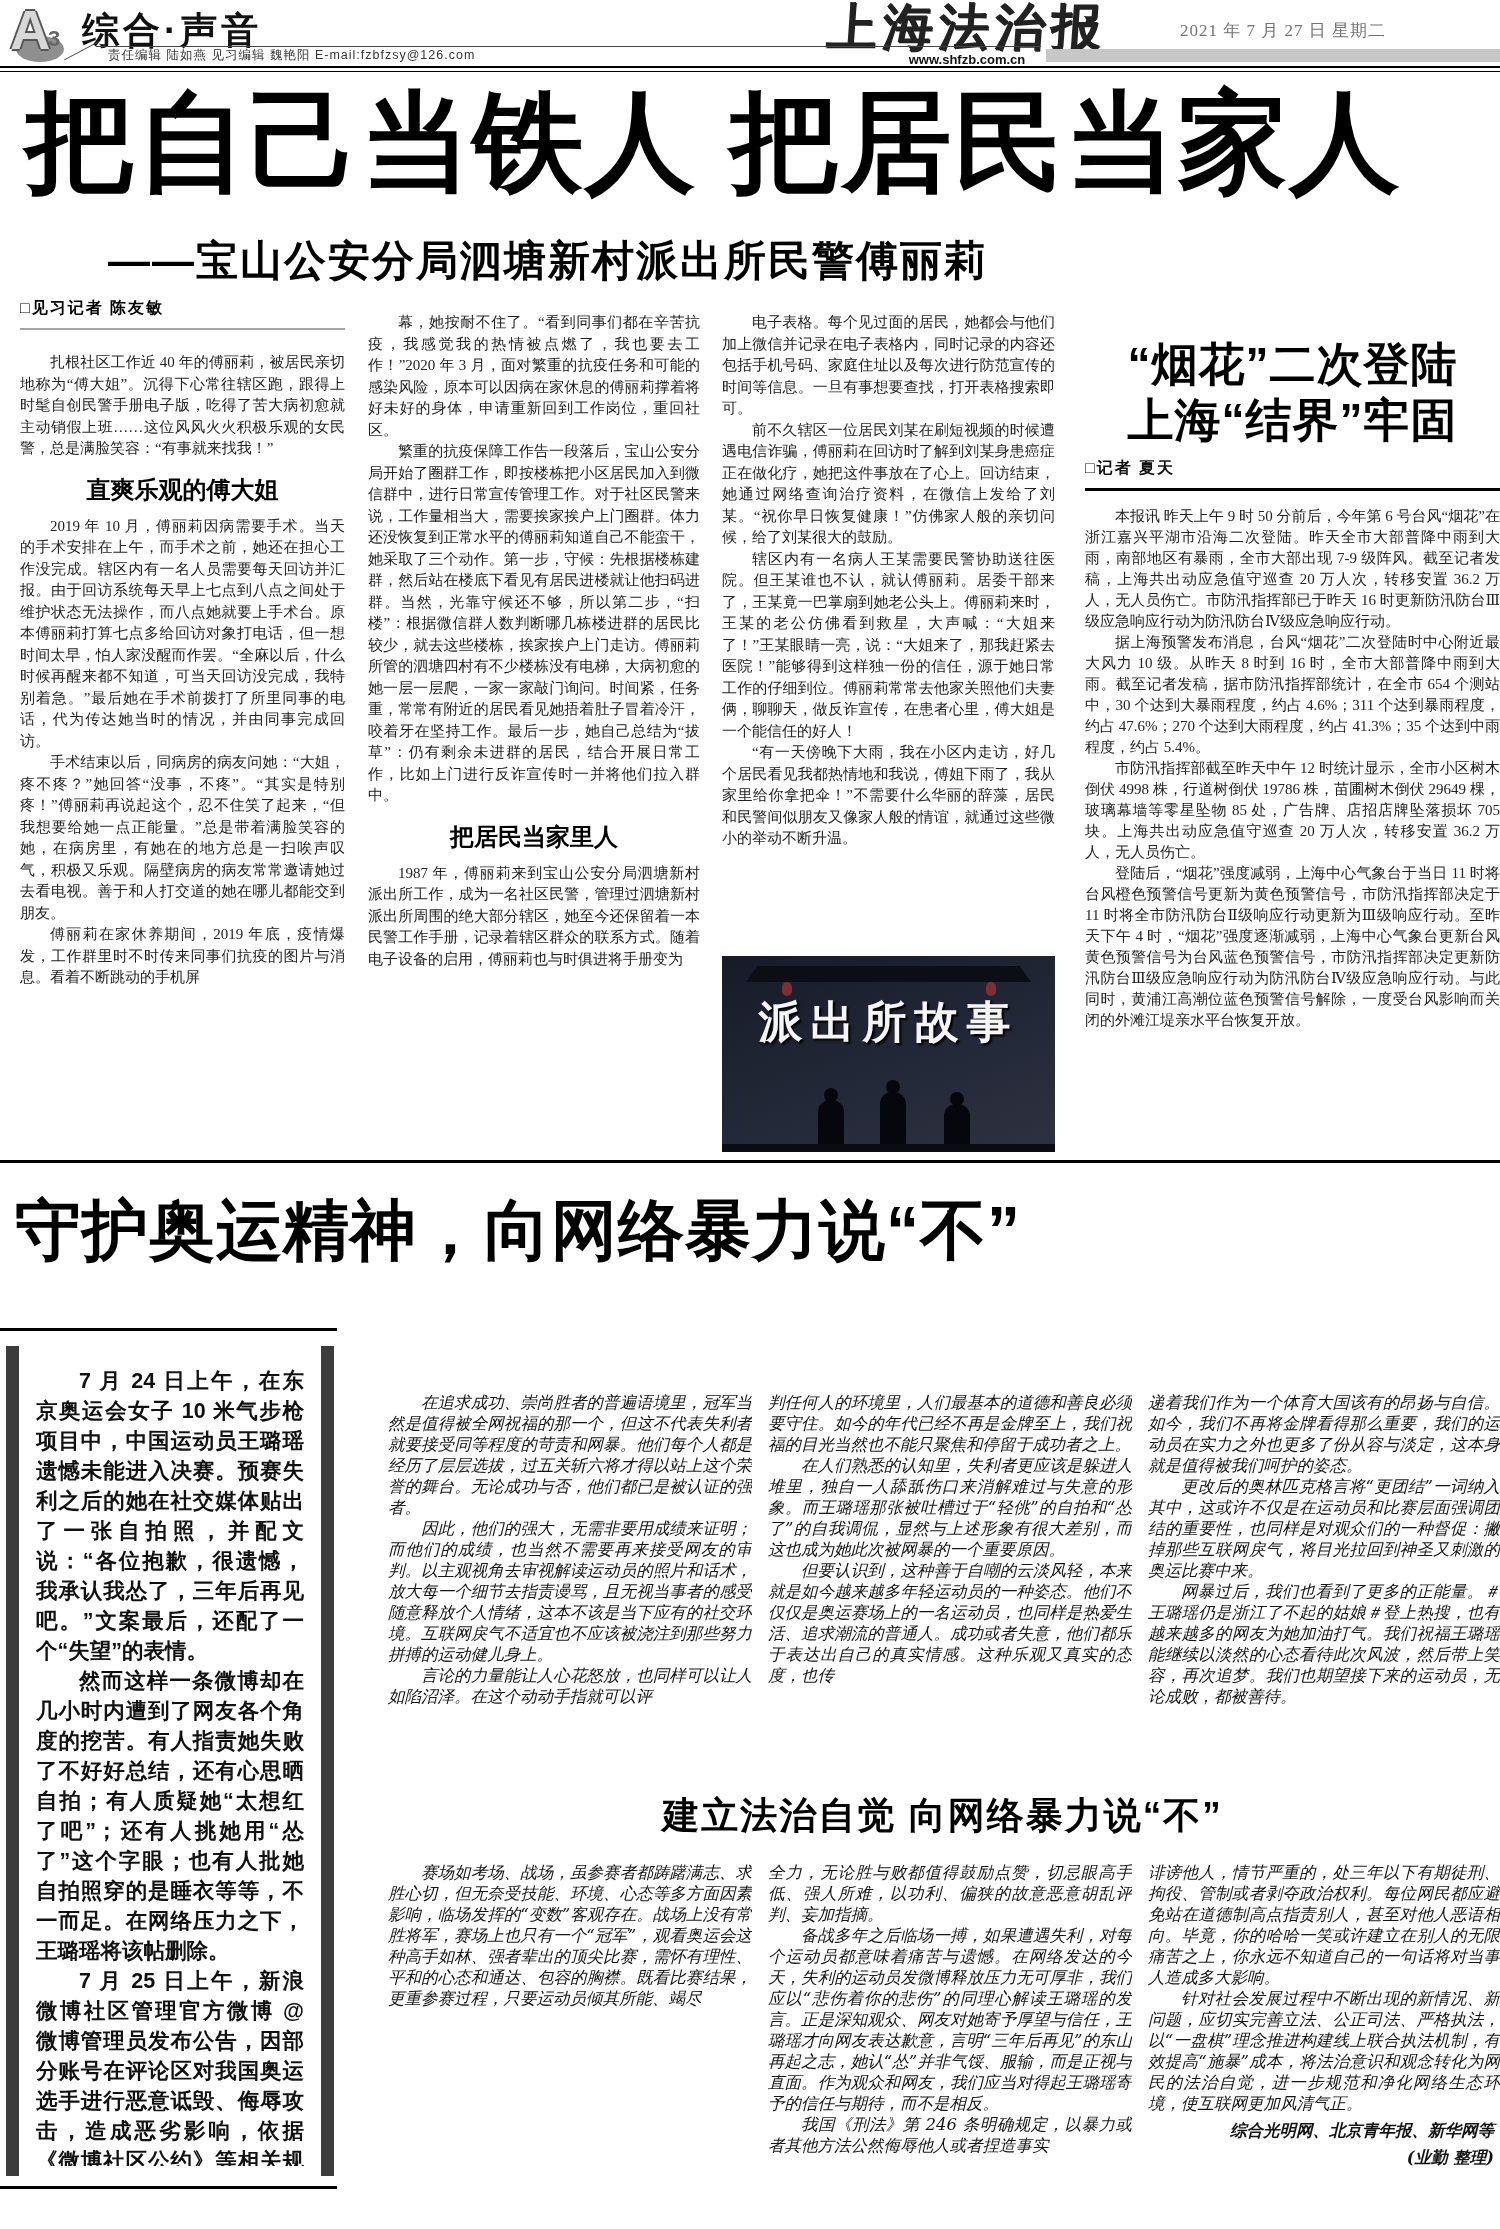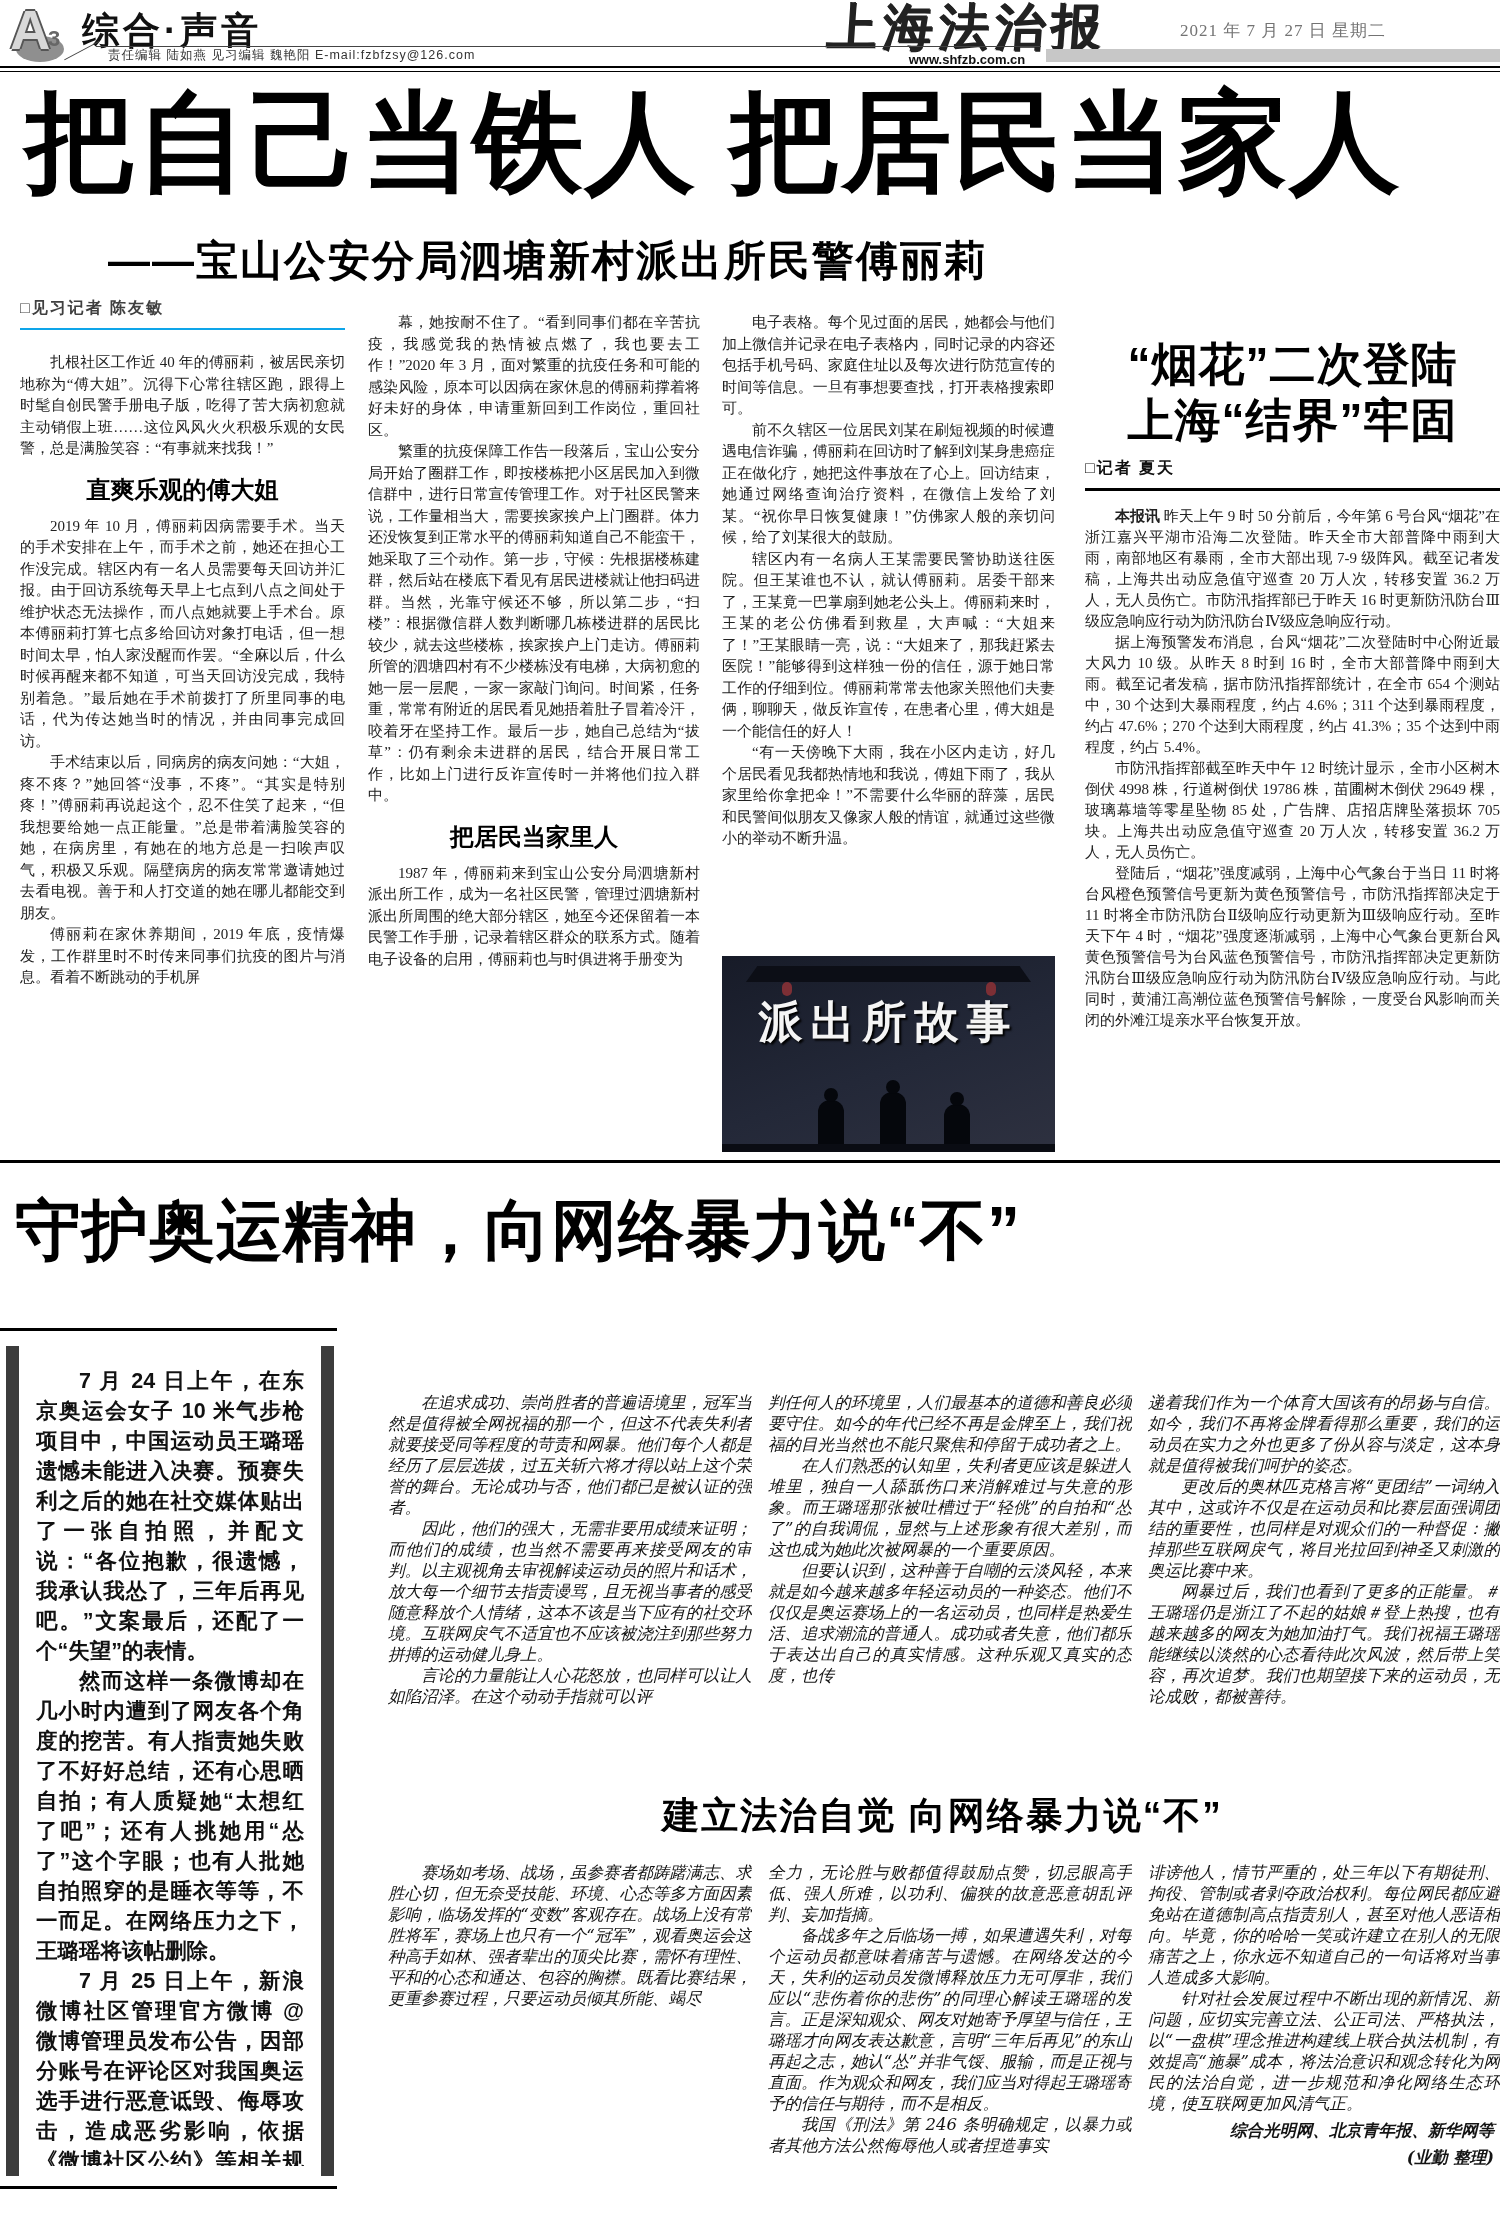--- a/index.html
+++ b/index.html
@@ -20,22 +20,22 @@
   .editor-strip{left:108px;top:49px;font:12.5px/1 "Liberation Sans",sans-serif;color:#333;letter-spacing:1px;}
   .hdr-line{left:96px;top:46px;width:945px;height:1px;background:#444;}
   .hdr-diag{left:62px;top:50px;width:40px;height:1px;background:#444;transform:rotate(-28deg);}
   .hdr-graybar{left:1046px;top:49px;width:454px;height:13px;background:#c7c7c7;}
   .hdr-rule1{left:0;top:66px;width:1500px;height:2px;background:#000;}
   .hdr-rule2{left:0;top:71px;width:1500px;height:1px;background:#000;}
   
   .headline1{left:25px;top:76px;width:1460px;font:900 110px/1.2 "Liberation Sans","DejaVu Sans",sans-serif;
              letter-spacing:2px;color:#000;white-space:nowrap;}
   .subhead1{left:108px;top:240px;font:800 42px/1 "Liberation Sans","DejaVu Sans",sans-serif;color:#000;letter-spacing:2px;}
-  .byline1{left:20px;top:300px;width:325px;font:bold 16px/1 "Liberation Sans",sans-serif;color:#404040;
-           border-bottom:2px solid #0ea5e9;padding-bottom:12px;letter-spacing:2px;}
+  .byline1{left:20px;top:300px;width:325px;font:bold 16px/1 "Liberation Sans",sans-serif;color:#000000;
+           border-bottom:2px solid #a3a3a3;padding-bottom:12px;letter-spacing:2px;}
   .news-col{font:15px/21.5px "Liberation Serif","DejaVu Serif",serif;color:#222;text-align:justify;overflow:hidden;}
   .news-col p{margin:0;text-indent:2em;}
   .news-col .col-heading{font:bold 24px/1 "Liberation Sans","DejaVu Sans",sans-serif;text-align:center;
                          text-indent:0;margin:18px 0 14px;color:#000;}
   #a1col1{left:20px;top:352px;width:325px;height:800px;}
   #a1col2{left:368px;top:312px;width:332px;height:840px;}
   #a1col3{left:722px;top:312px;width:333px;height:640px;}
   
   .photo{left:722px;top:956px;width:333px;height:196px;background:linear-gradient(160deg,#171b28 0%,#232838 55%,#2e3140 100%);overflow:hidden;}
   .photo-title{position:absolute;left:0;top:44px;width:100%;text-align:center;
@@ -46,21 +46,21 @@
   .photo-lant1{left:60px;} .photo-lant2{left:264px;}
   .fig{position:absolute;bottom:8px;width:26px;height:44px;background:#05070c;border-radius:12px 12px 0 0;}
   .fig::before{content:"";position:absolute;left:6px;top:-12px;width:14px;height:14px;border-radius:50%;background:#05070c;}
   .photo-ground{position:absolute;left:0;bottom:0;width:100%;height:8px;background:#0a0c13;}
   
   .headline2a{left:1085px;top:336px;width:415px;text-align:center;
               font:900 46px/56px "Liberation Sans","DejaVu Sans",sans-serif;color:#000;letter-spacing:1px;}
   .byline2{left:1085px;top:460px;width:415px;font:bold 16px/1 "Liberation Sans",sans-serif;color:#111;
            border-bottom:3px solid #000;padding-bottom:12px;letter-spacing:2px;}
   #a2col{left:1085px;top:505px;width:415px;height:648px;font-size:15px;line-height:21px;}
-  .lead-in{font-weight:bold;font-family:"Liberation Sans",sans-serif;}
+  .lead-in{font-weight:normal;font-family:"Liberation Sans",sans-serif;}
   
   .divider{left:0;top:1160px;width:1500px;height:3px;background:#000;}
   
   .headline3{left:15px;top:1194px;width:1480px;font:900 66px/1.1 "Liberation Sans","DejaVu Sans",sans-serif;
              color:#000;letter-spacing:1px;white-space:nowrap;}
   .sb-rule-top{left:0;top:1328px;width:337px;height:3px;background:#000;}
   .sb-rule-bot{left:0;top:2186px;width:337px;height:3px;background:#000;}
   .sb-bar-l{left:6px;top:1346px;width:13px;height:830px;background:#3c3c3c;}
   .sb-bar-r{left:321px;top:1346px;width:13px;height:830px;background:#3c3c3c;}
   #sidebar{left:36px;top:1366px;width:268px;height:800px;

